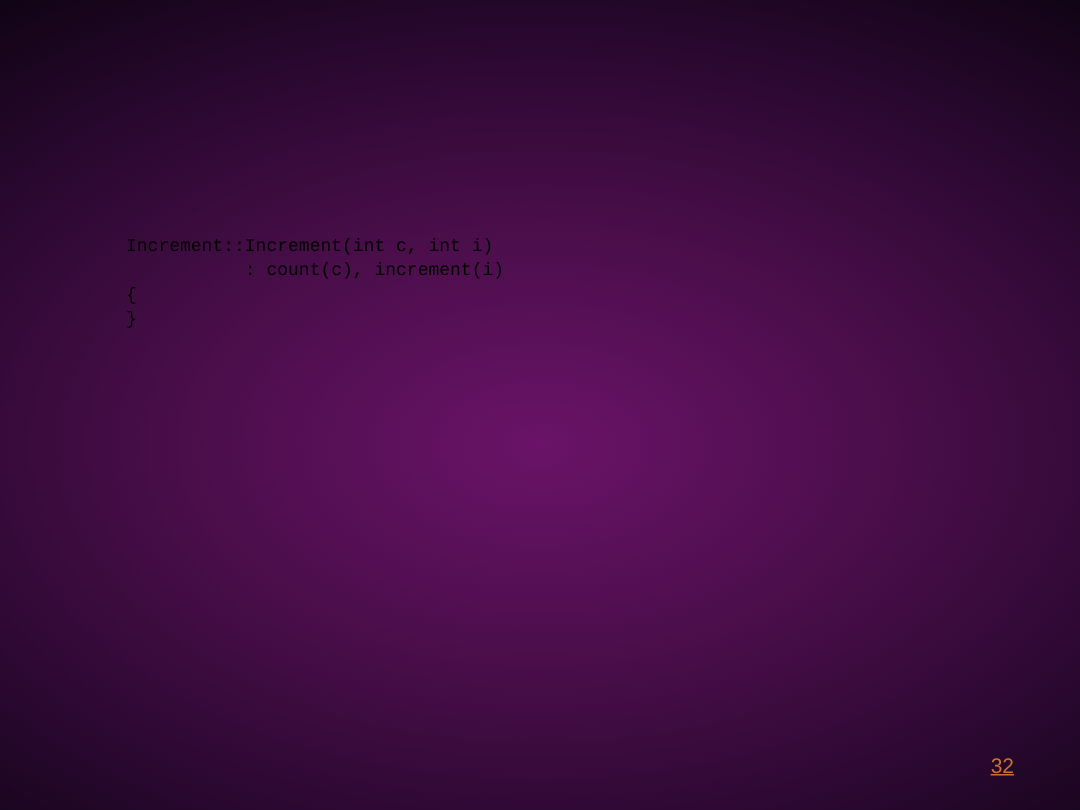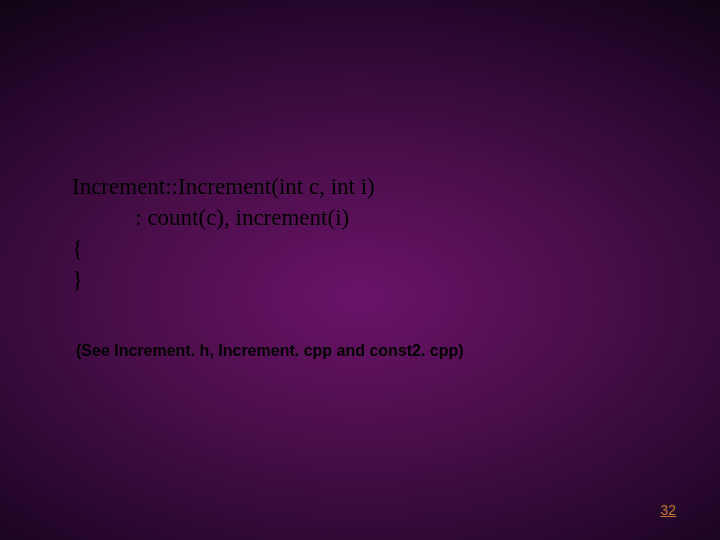--- a/index.html
+++ b/index.html
@@ -12,23 +12,23 @@
   .slide {
     width: 720px;
     height: 540px;
     background: radial-gradient(ellipse 110% 90% at 50% 55%, #6a1368 0%, #4a0e4a 30%, #2a0830 55%, #0c0310 80%, #000000 100%);
     position: relative;
     box-sizing: border-box;
   }
   .code-block {
     position: absolute;
     top: 140px;
-    left: 72px;
-    font-family: Liberation Serif, serif;
-    font-size: 23px;
+    left: 84px;
+    font-family: Liberation Mono, monospace;
+    font-size: 12px;
     line-height: 1.35;
     color: #000000;
     white-space: pre;
   }
   .note {
     position: absolute;
     top: 342px;
     left: 76px;
     font-family: Arial, Helvetica, sans-serif;
     font-size: 16px;
@@ -50,17 +50,16 @@
 
 <div class="slide">
 
   <div class="code-block">
 <span>Increment::Increment(int c, int i)</span>
 <span>           : count(c), increment(i)</span>
 <span>{</span>
 <span>}</span>
   </div>
 
-  <div class="note">(See Increment. h, Increment. cpp and const2. cpp)</div>
 
   <div class="page-number">32</div>
 
 </div>
 
 </body></html>

